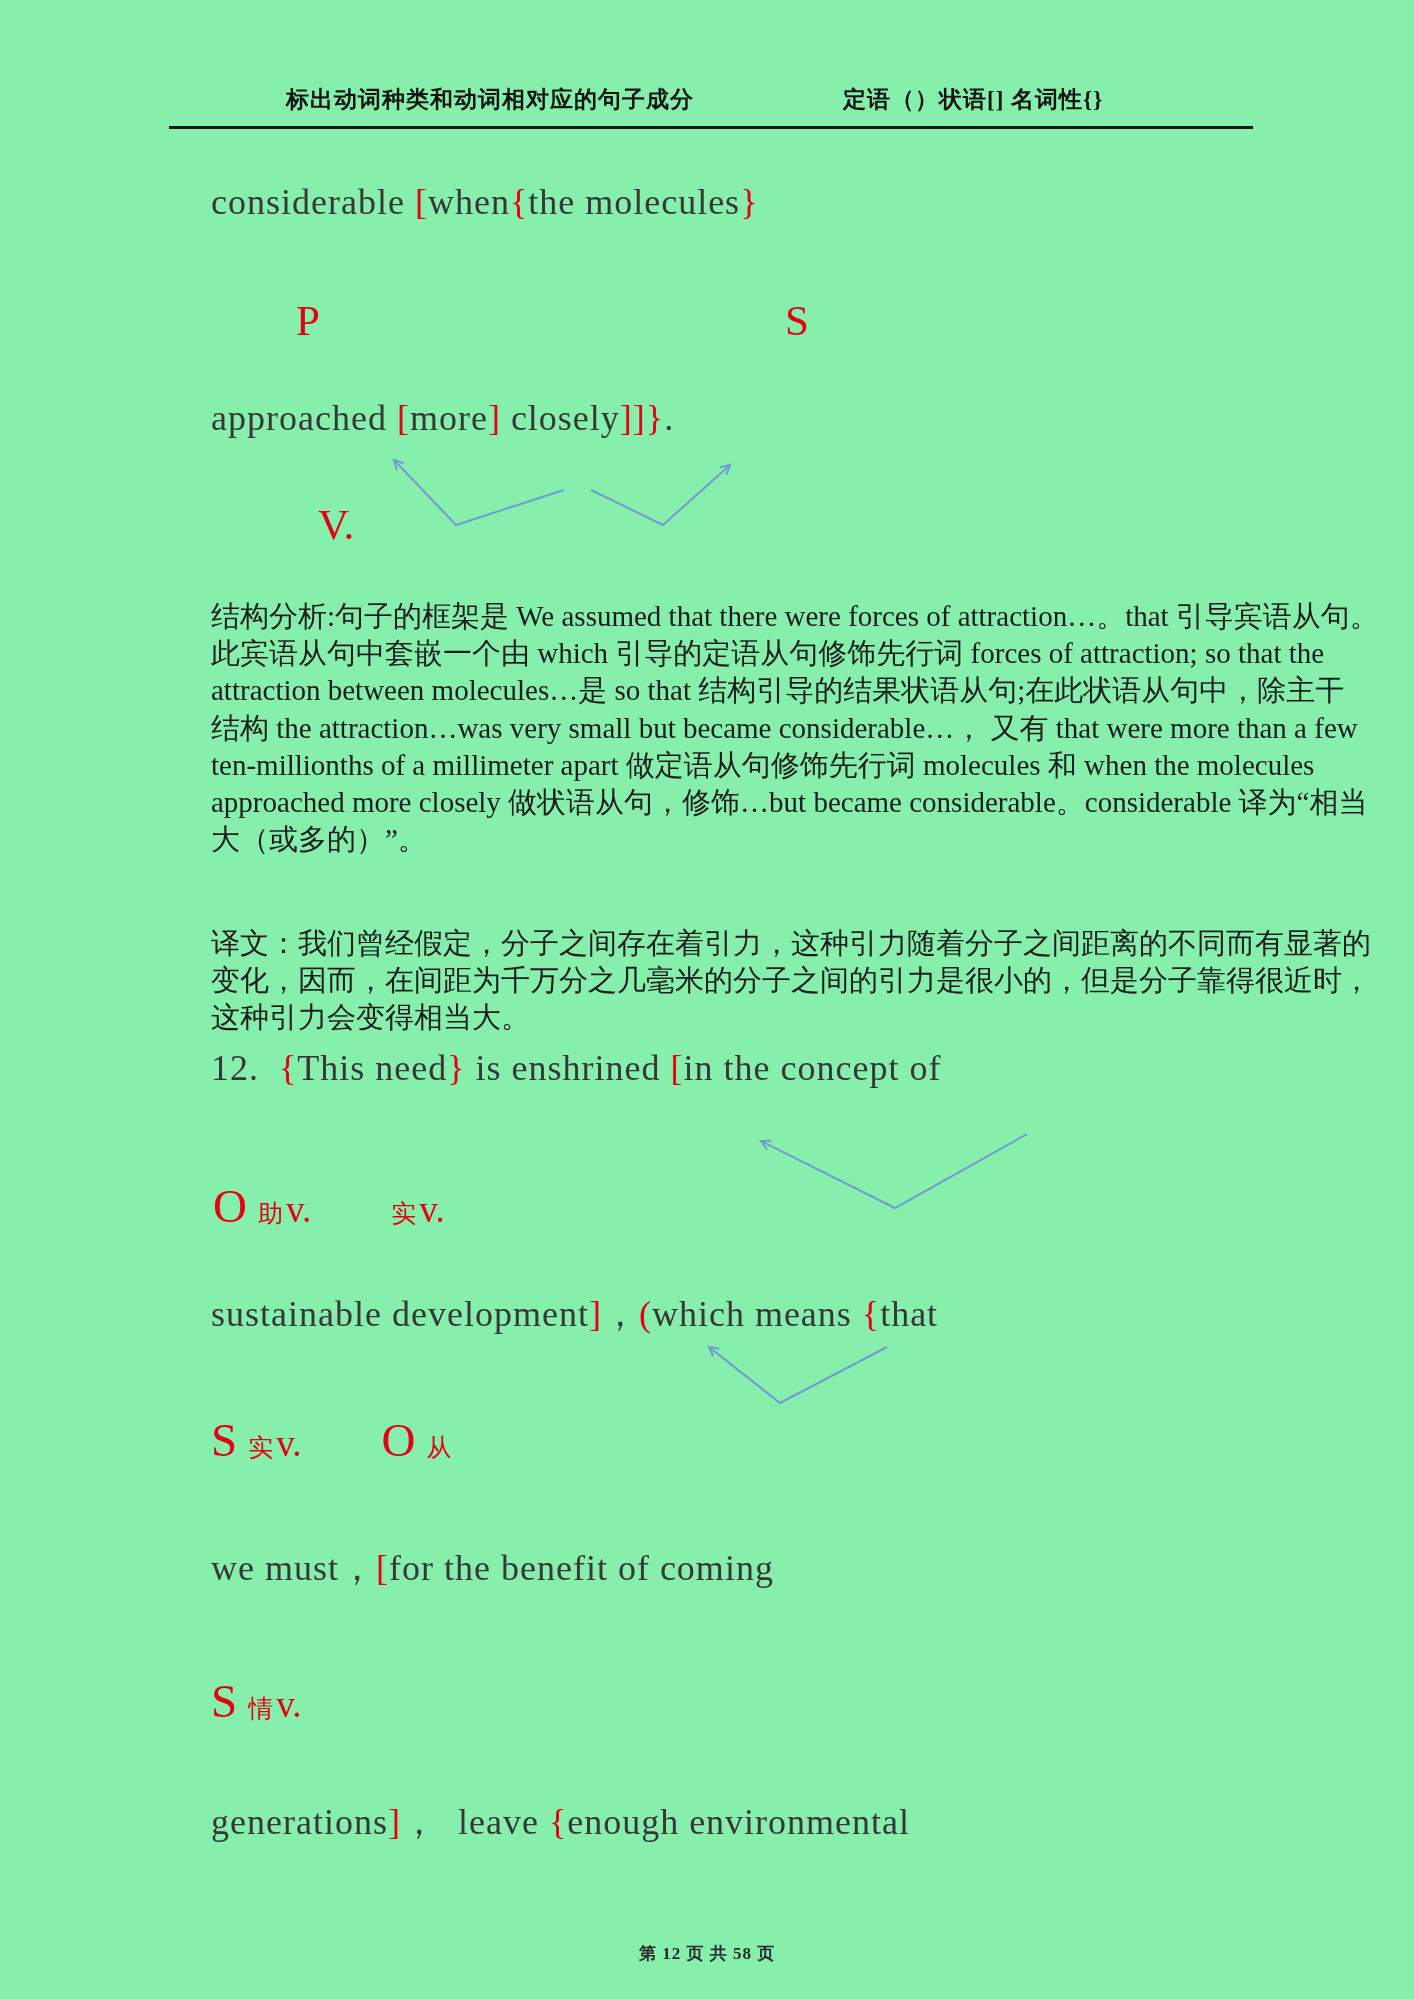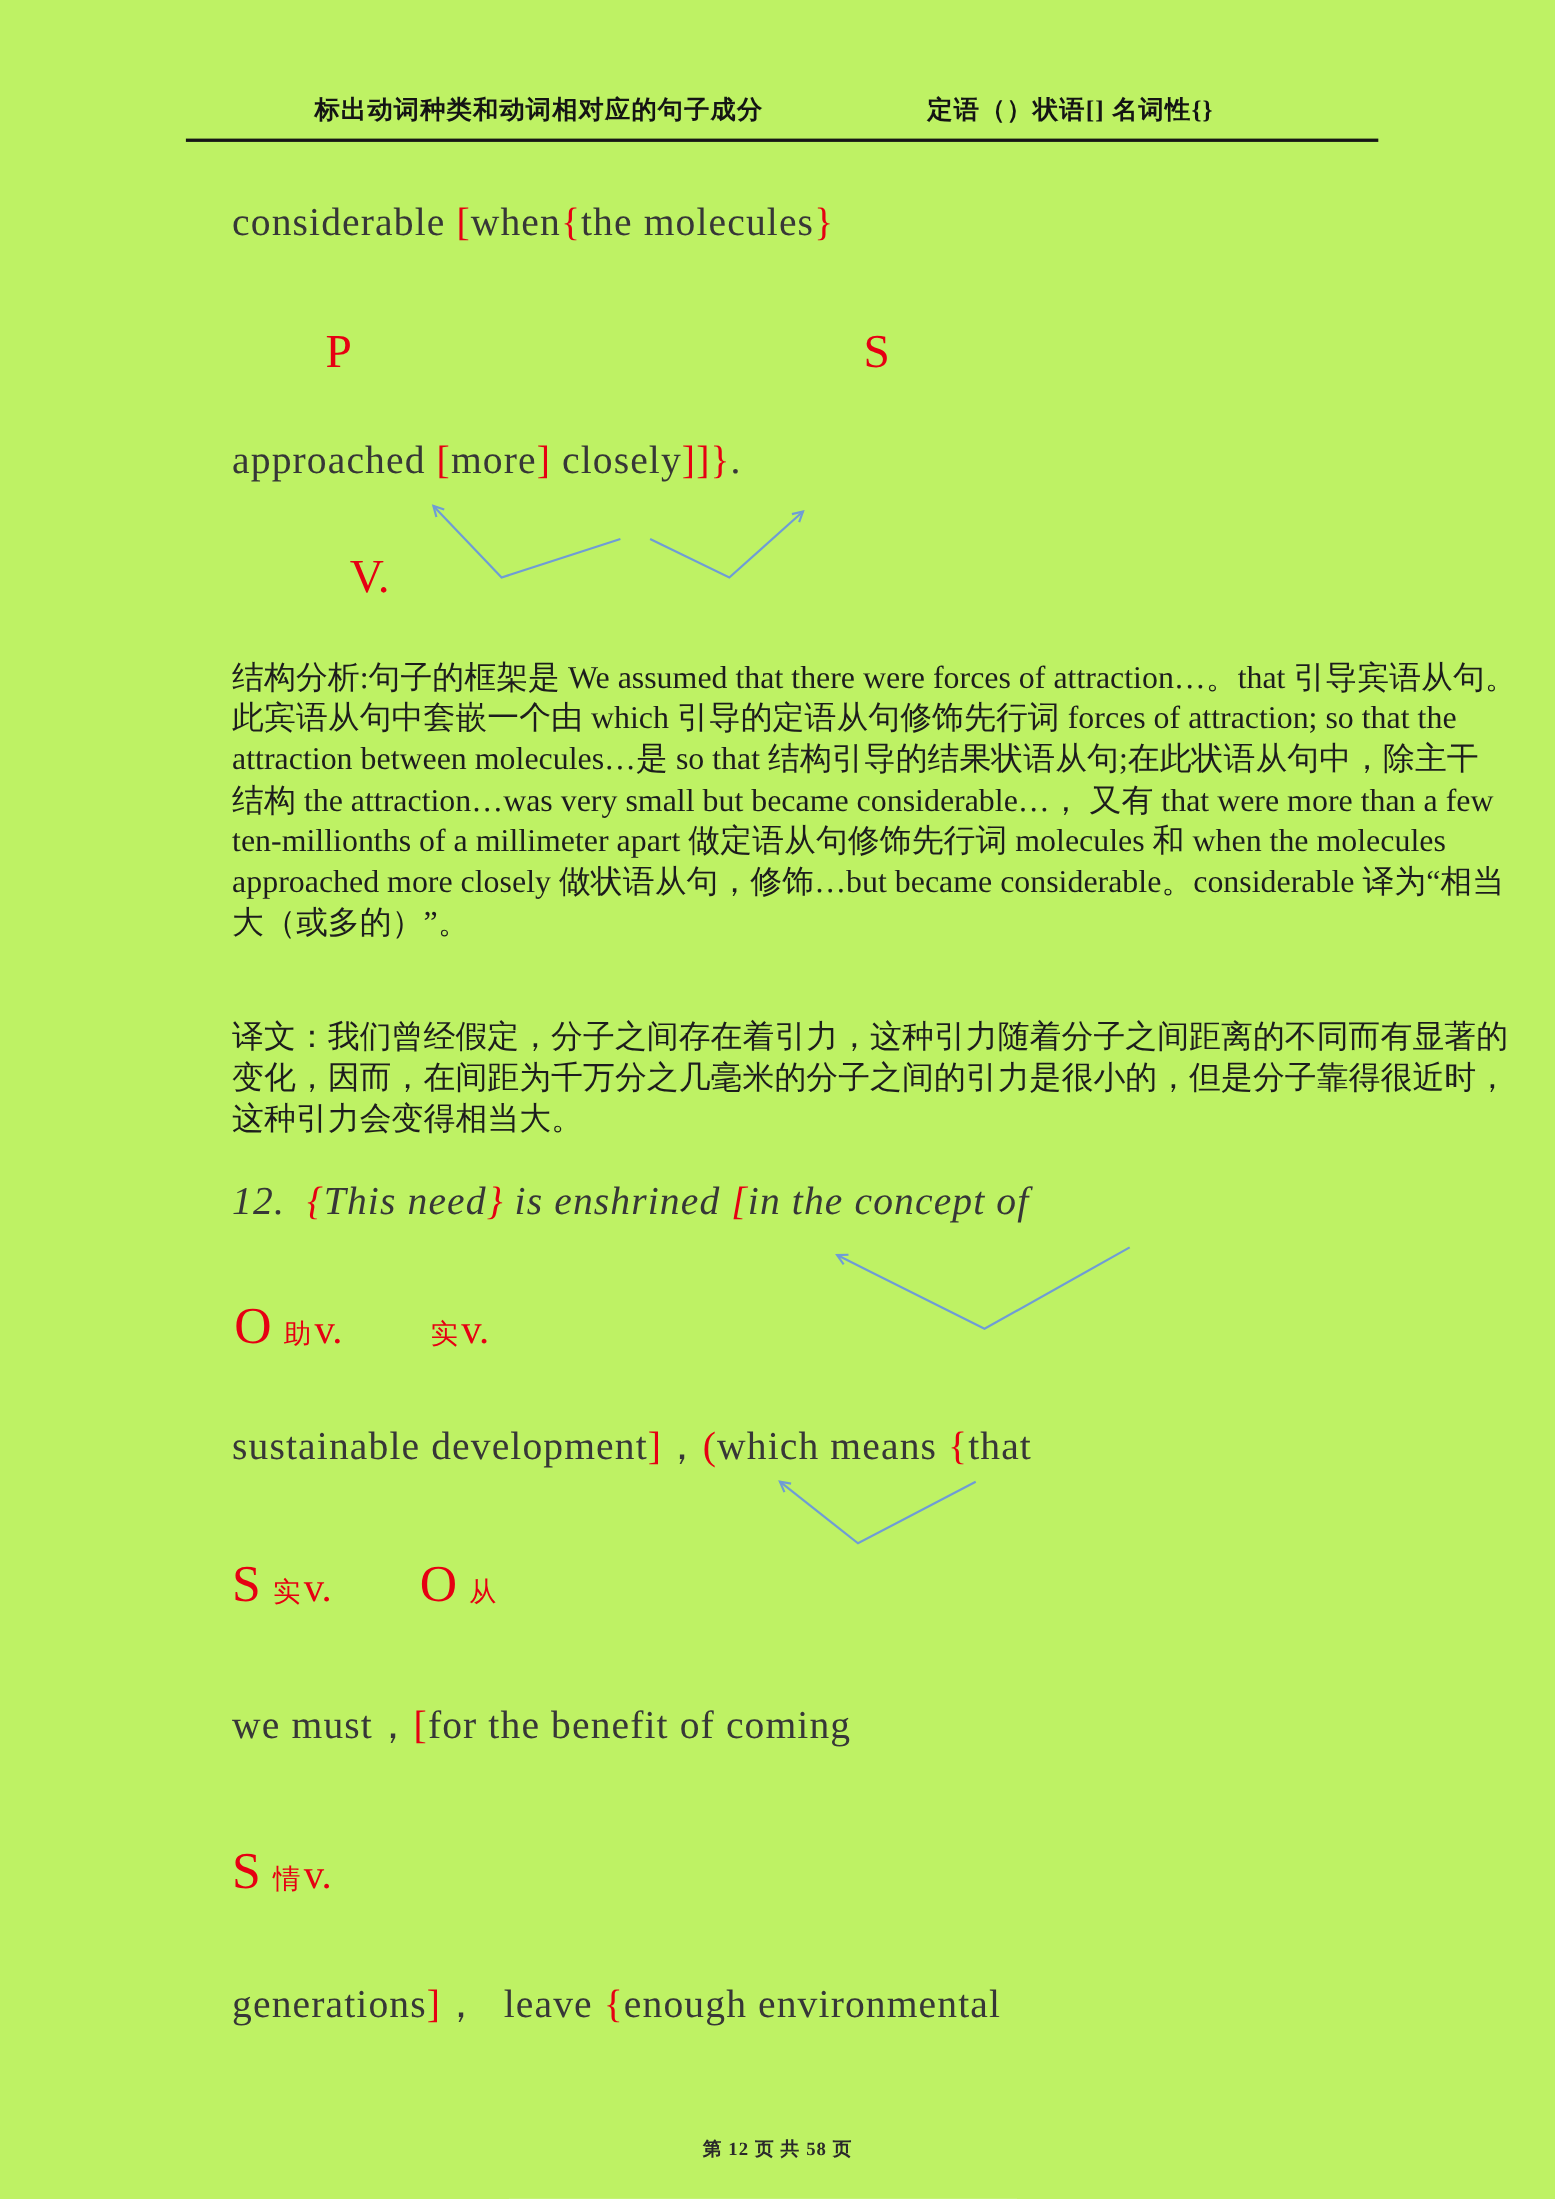--- a/index.html
+++ b/index.html
@@ -1,19 +1,19 @@
 <!DOCTYPE html>
 <html style="--red: #e60012; --blue: #6f9cd6;"><head>
 <meta charset="utf-8">
 <style>
   html,body{margin:0;padding:0;background:#ffffff;}
   .page{
     position:relative;
     width:1414px;height:1999px;
-    background:#bef264;
+    background:#86efac;
     overflow:hidden;
     font-family:"Liberation Serif","DejaVu Serif",serif;
   }
   .hdr{
     position:absolute;top:84px;
     font-weight:bold;font-size:23px;color:#141414;
     white-space:pre;letter-spacing:1px;
   }
   .hdr-left{left:286px;}
   .hdr-right{left:843px;}
@@ -82,21 +82,21 @@
       <div class="ln">approached more closely 做状语从句，修饰…but became considerable。considerable 译为“相当</div>
       <div class="ln">大（或多的）”。</div>
     </div>
 
   <div class="para" style="top:925px;">
       <div class="ln">译文：我们曾经假定，分子之间存在着引力，这种引力随着分子之间距离的不同而有显著的</div>
       <div class="ln">变化，因而，在间距为千万分之几毫米的分子之间的引力是很小的，但是分子靠得很近时，</div>
       <div class="ln">这种引力会变得相当大。</div>
     </div>
 
-  <div class="bigline" style="top:1072px;font-style:italic;"><span>12.  </span><span class="red">{</span><span>This need</span><span class="red">}</span><span> is enshrined </span><span class="red">[</span><span>in the concept of</span></div>
+  <div class="bigline" style="top:1048px;"><span>12.  </span><span class="red">{</span><span>This need</span><span class="red">}</span><span> is enshrined </span><span class="red">[</span><span>in the concept of</span></div>
   <div class="lab" style="top:1183px;left:213px;"><span class="b">O</span><span class="s">助</span><span class="m">v.</span><span class="s g">实</span><span class="m">v.</span></div>
   <div class="bigline" style="top:1294px;"><span>sustainable development</span><span class="red">]</span><span>，</span><span class="red">(</span><span>which means </span><span class="red">{</span><span>that</span></div>
   <div class="lab" style="top:1417px;left:211px;"><span class="b">S</span><span class="s">实</span><span class="m">v.</span><span class="b g">O</span><span class="s">从</span></div>
   <div class="bigline" style="top:1548px;"><span>we must</span><span>，</span><span class="red">[</span><span>for the benefit of coming</span></div>
   <div class="lab" style="top:1678px;left:211px;text-align:center;"><span class="b">S</span><span class="s">情</span><span class="m">v.</span></div>
   <div class="bigline" style="top:1802px;"><span>generations</span><span class="red">]</span><span>，  </span><span>leave </span><span class="red">{</span><span>enough environmental</span></div>
 
   <div class="footer">第 12 页 共 58 页</div>
 
 </div>

